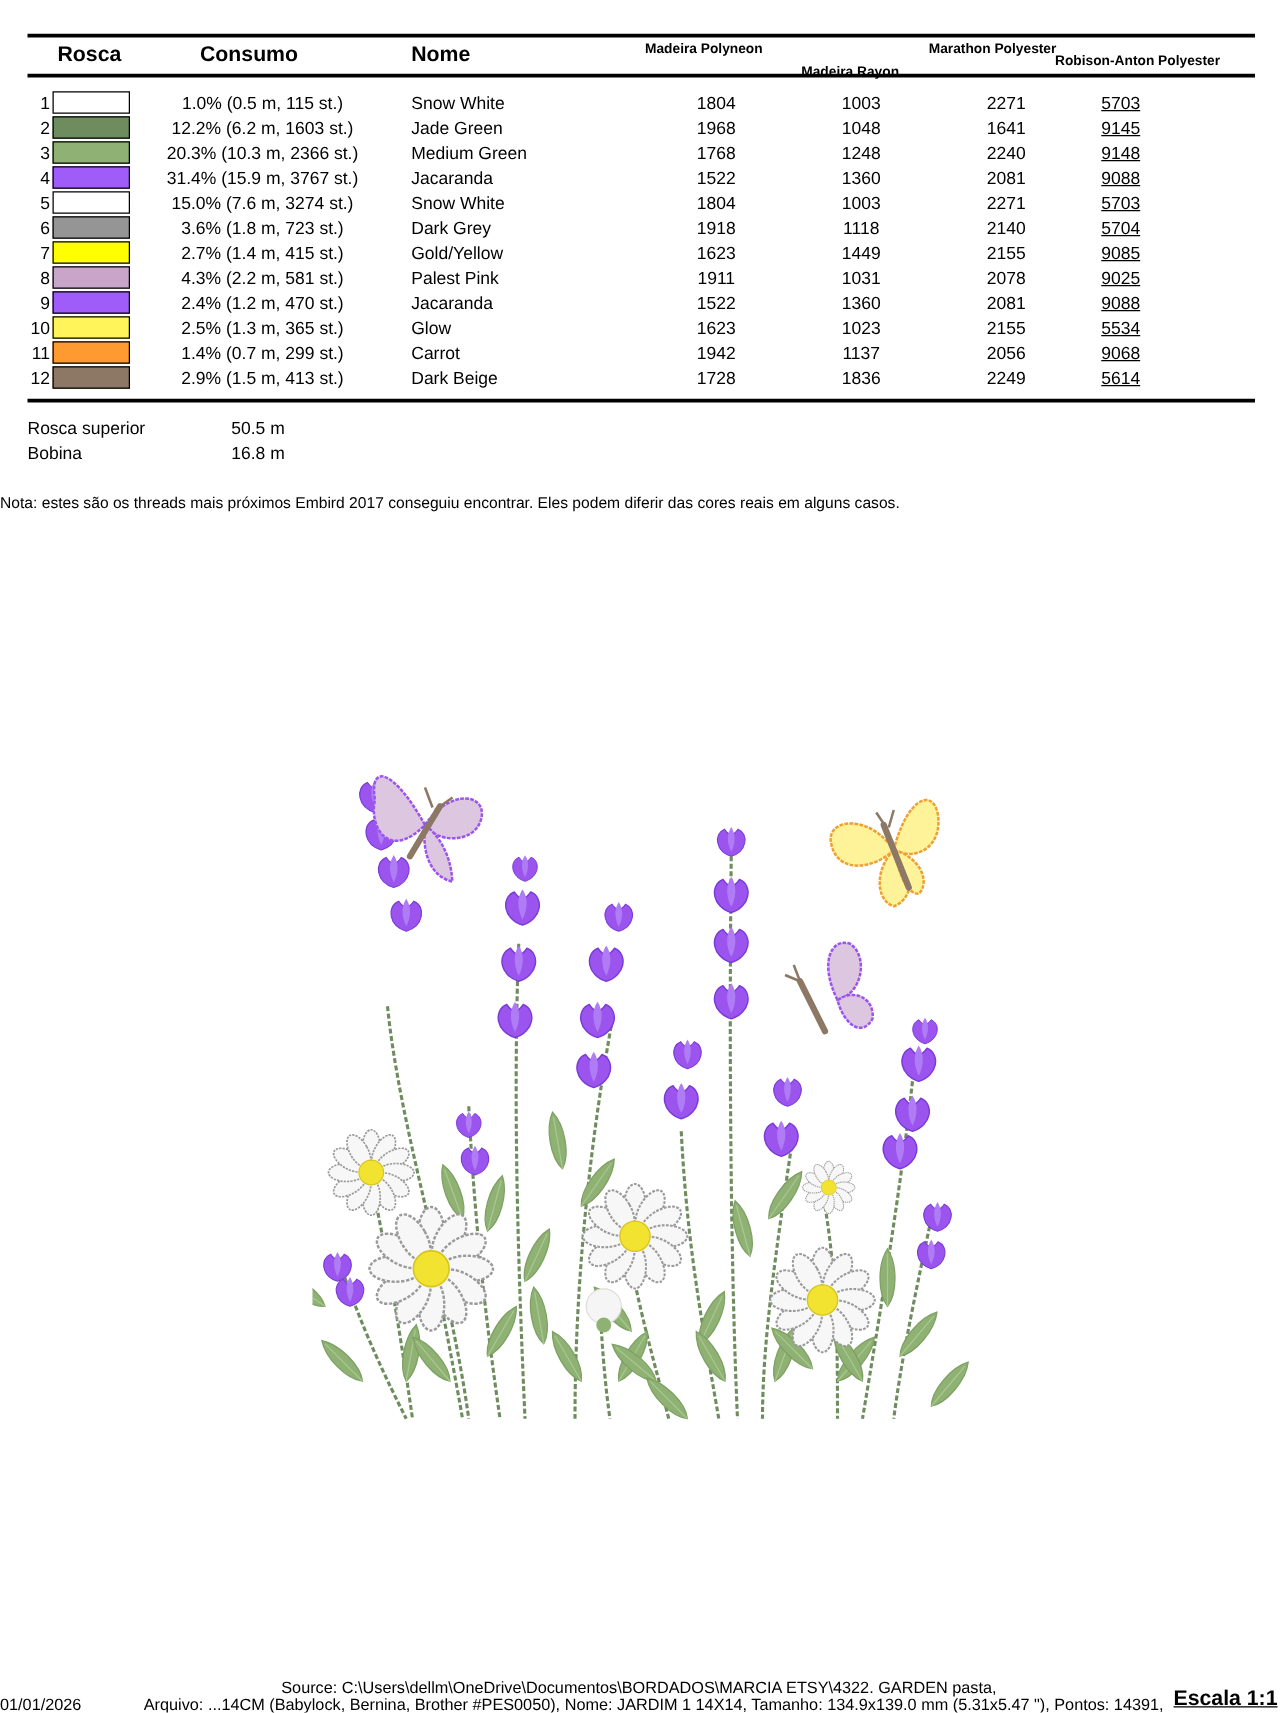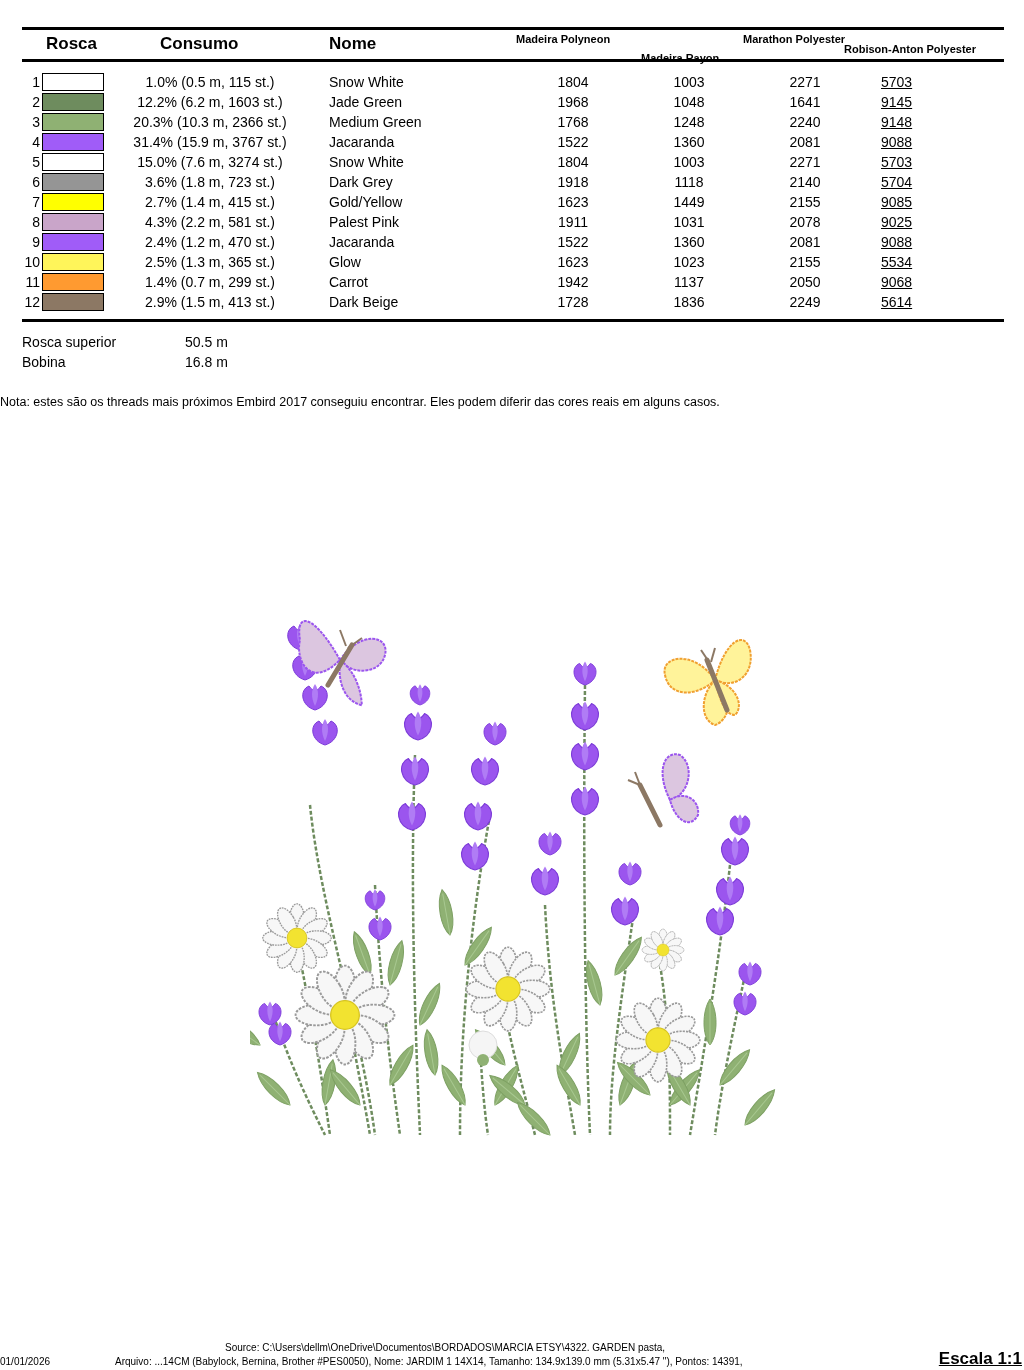--- a/index.html
+++ b/index.html
@@ -12,21 +12,21 @@
   .row .num { position:absolute; left:20px; width:20px; text-align:right; top:2px; }
   .row .sw { position:absolute; left:42px; top:1px; width:60px; height:16px; border:1px solid #000; box-sizing:content-box; }
   .row .cons { position:absolute; left:110px; width:200px; text-align:center; top:2px; white-space:nowrap; }
   .row .name { position:absolute; left:329px; top:2px; white-space:nowrap; }
   .row .c1 { position:absolute; left:533px; width:80px; text-align:center; top:2px; }
   .row .c2 { position:absolute; left:649px; width:80px; text-align:center; top:2px; }
   .row .c3 { position:absolute; left:765px; width:80px; text-align:center; top:2px; }
   .row .c4 { position:absolute; left:881px; width:80px; text-align:left; top:2px;text-decoration:underline; }
   .sum { position:absolute; font-size:14px; white-space:nowrap; }
   .note { position:absolute; left:0; top:395px; font-size:12.5px; white-space:nowrap; }
-  .footer { position:absolute; font-size:10px; white-space:nowrap; }
+  .footer { position:absolute; font-size:13px; white-space:nowrap; }
   .scale { position:absolute; right:2px; top:1349px; font-size:17px; font-weight:bold; white-space:nowrap;text-decoration:underline; }
   .design { position:absolute; left:250px; top:605px; width:530px; height:545px; }
 </style>
 </head>
 <body>
 
 <div class="rule" style="top:27px;height:3px;"></div>
 <div class="rule" style="top:59px;height:3px;"></div>
 <div class="rule" style="top:319px;height:3px;"></div>
 
@@ -139,21 +139,21 @@
       <div class="c3">2155</div>
       <div class="c4">5534</div>
     </div>
     <div class="row" style="top: 272px;">
       <div class="sw" style="background: rgb(255, 154, 48);"></div>
       <div class="num">11</div>
       <div class="cons">1.4% (0.7 m, 299 st.)</div>
       <div class="name">Carrot</div>
       <div class="c1">1942</div>
       <div class="c2">1137</div>
-      <div class="c3">2050</div>
+      <div class="c3">2056</div>
       <div class="c4">9068</div>
     </div>
     <div class="row" style="top: 292px;">
       <div class="sw" style="background: rgb(140, 120, 100);"></div>
       <div class="num">12</div>
       <div class="cons">2.9% (1.5 m, 413 st.)</div>
       <div class="name">Dark Beige</div>
       <div class="c1">1728</div>
       <div class="c2">1836</div>
       <div class="c3">2249</div>

